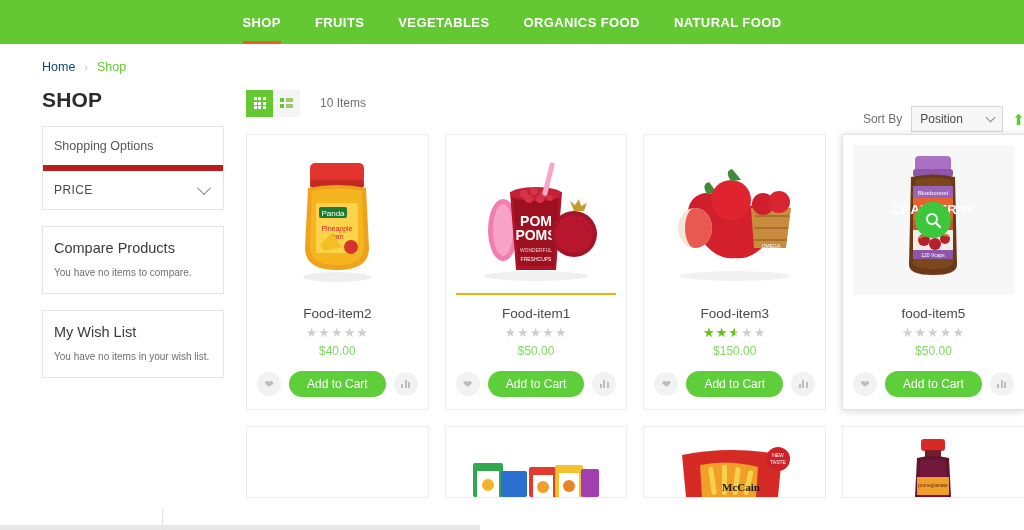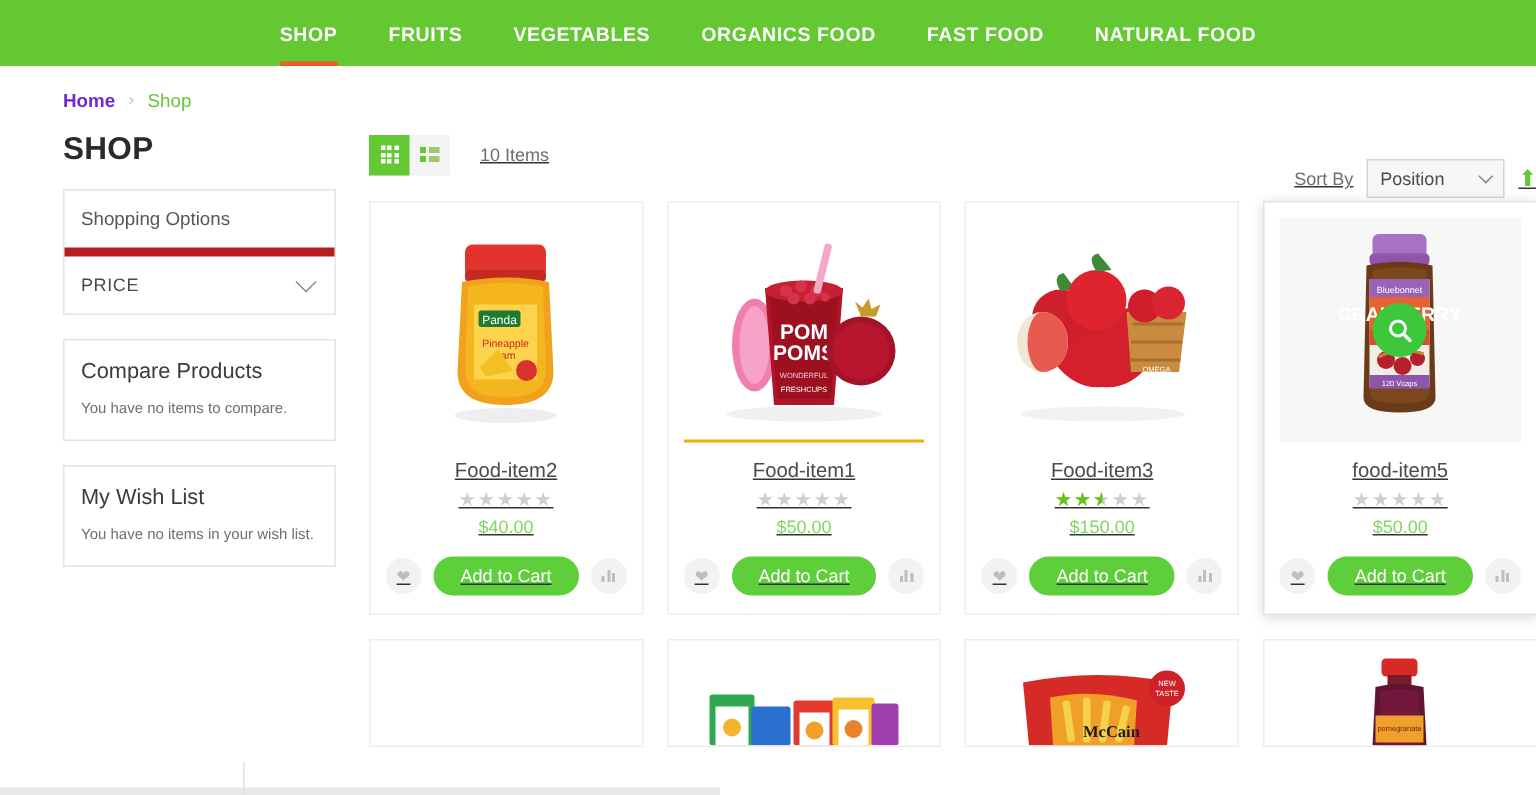--- a/index.html
+++ b/index.html
@@ -40,32 +40,32 @@
     background: #f05a28;
   }
 
   
   .crumbs {
     padding: 16px 0 0 42px;
     font-size: 12.5px;
     color: #575757;
     display: flex; align-items: center; gap: 9px;
   }
-  .crumbs a { color: #6d28d9; text-decoration: none; cursor: pointer; font-weight: bold; }
+  .crumbs a { color: #0c4a6e; text-decoration: none; cursor: pointer; }
   .crumb-sep { color: #b9b9b9; font-size: 11px; }
   .crumb-current { color: #63c832; cursor: default; }
 
   
   .page {
     display: flex;
     padding: 0 22px 0 42px;
     align-items: flex-start;
   }
   .sidebar { width: 182px; flex: none; padding-top: 14px; }
-  .content { flex: 1; padding-left: 22px; padding-top: 14px; text-decoration: underline; }
+  .content { flex: 1; padding-left: 22px; padding-top: 14px; }
 
   .page-title {
     font-size: 21px;
     font-weight: bold;
     color: #2b2b2b;
     letter-spacing: .2px;
     margin-bottom: 14px;
   }
 
   .panel {
@@ -283,23 +283,20 @@
       <span>SHOP</span>
     </div>
   <div class="nav-item">
       <span>FRUITS</span>
     </div>
   <div class="nav-item">
       <span>VEGETABLES</span>
     </div>
   <div class="nav-item">
       <span>ORGANICS FOOD</span>
-    </div>
-  <div class="nav-item">
-      <span>FAST FOOD</span>
     </div>
   <div class="nav-item">
       <span>NATURAL FOOD</span>
     </div>
 </div>
 
 <div class="crumbs">
   <a>Home</a>
   <span class="crumb-sep">›</span>
   <span class="crumb-current">Shop</span>

